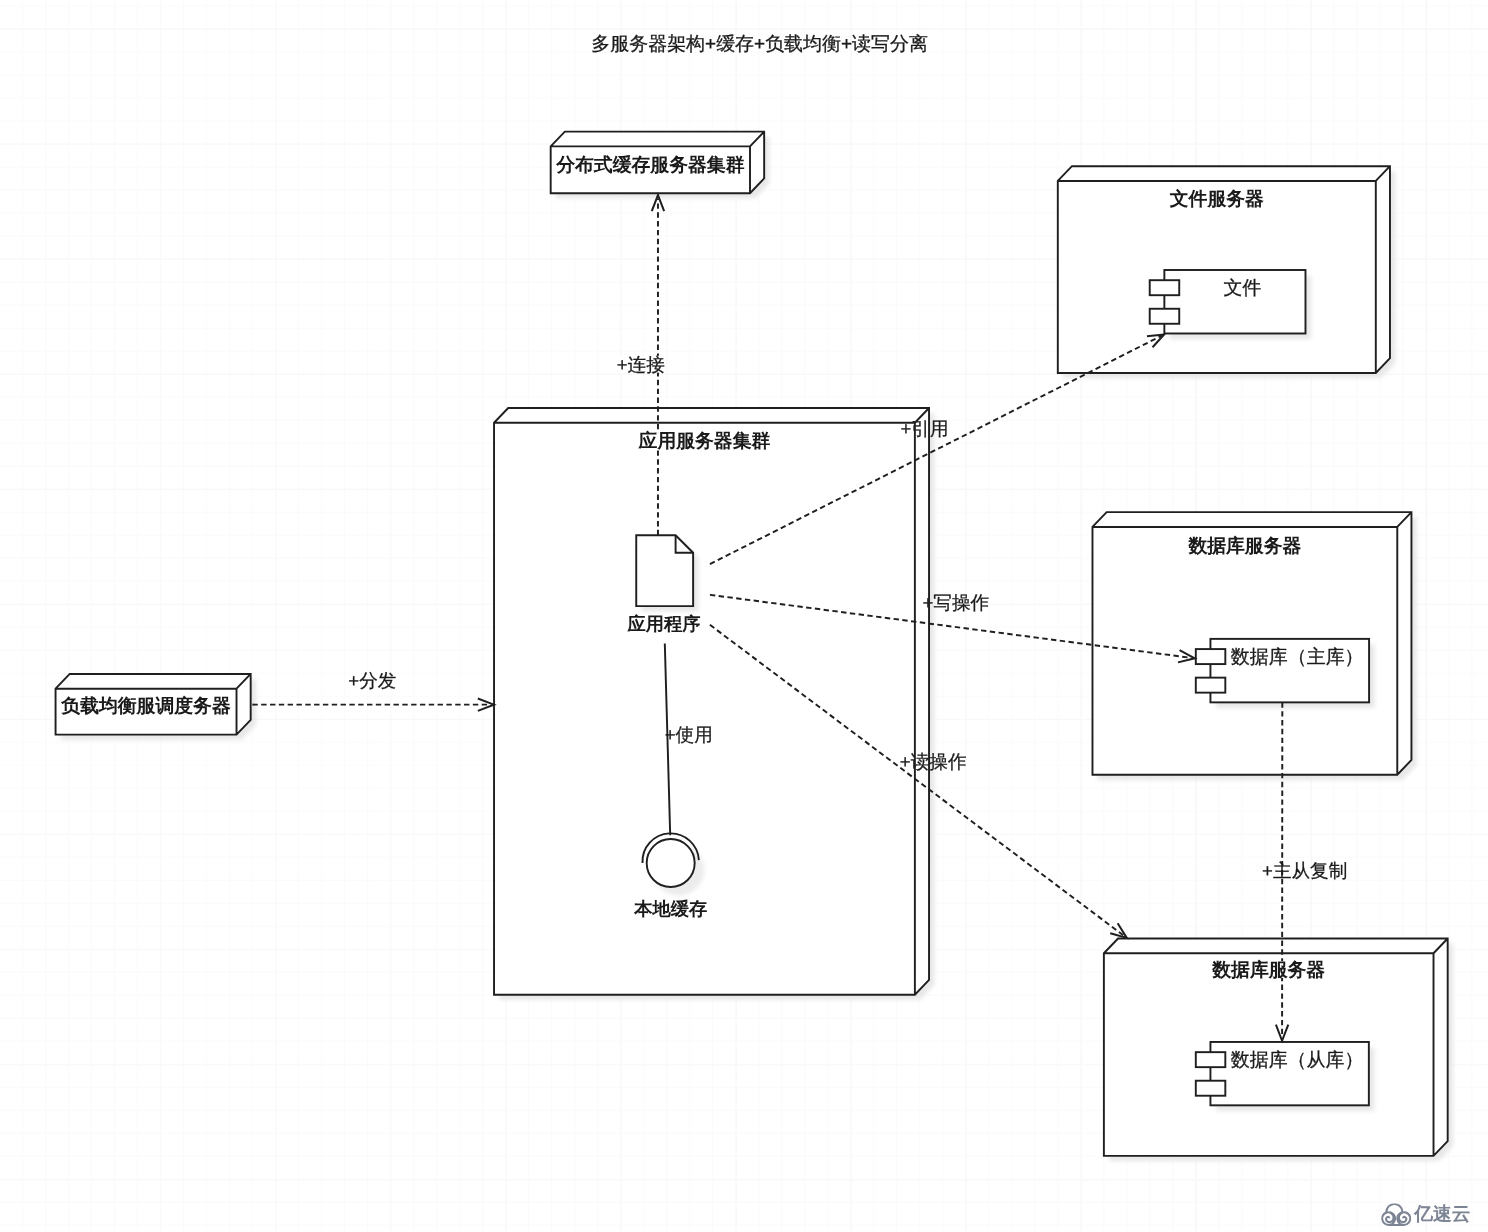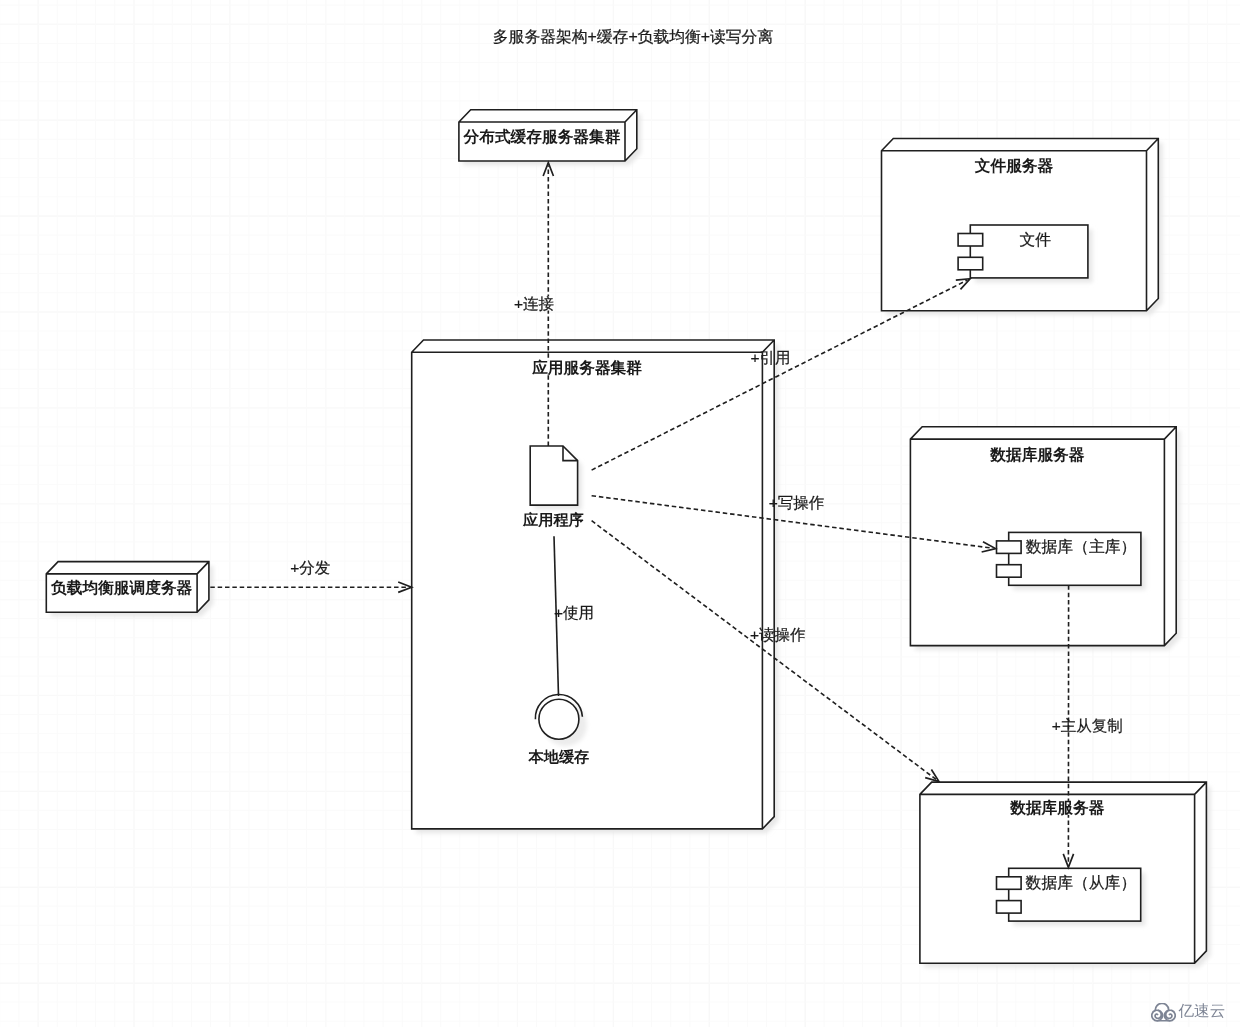--- a/index.html
+++ b/index.html
@@ -22,21 +22,21 @@
   .shadow{fill:#e7e7e7;stroke:none;filter:url(#softblur);}
   .dashed{fill:none;stroke:#1f1f1f;stroke-width:1.62;stroke-dasharray:4.5 2.85;}
   .solid{fill:none;stroke:#1f1f1f;stroke-width:1.62;}
   .arrowopen{fill:none;stroke:#1f1f1f;stroke-width:1.68;stroke-linecap:butt;}
   text{fill:#1a1a1a;font-family:"Liberation Sans",sans-serif;}
   .t-title{font-size:15.8px;stroke:#1a1a1a;stroke-width:0.25;paint-order:stroke;}
   .t-node{font-size:15.7px;font-weight:bold;}
   .t-comp{font-size:15.8px;stroke:#1a1a1a;stroke-width:0.25;paint-order:stroke;}
   .t-edge{font-size:15.5px;stroke:#1a1a1a;stroke-width:0.22;paint-order:stroke;}
   .t-art{font-size:15.2px;font-weight:bold;}
-  #watermark{position:absolute;left:1150.5px;top:1003px;display:flex;align-items:flex-start;gap:3px;}
+  #watermark{position:absolute;left:1150.5px;top:1003px;display:flex;align-items:center;gap:3px;font-weight:bold;}
   #watermark .wm-icon{width:25px;height:19px;display:block;margin-bottom:0.5px;}
   #watermark .wm-text{font-size:15.6px;line-height:15.6px;color:#7d8494;}
 </style>
 </head>
 <body>
 
 <div id="canvas">
   <div id="grid"></div>
   <svg id="diagram" viewBox="0 0 1240 1027">
       <defs>

